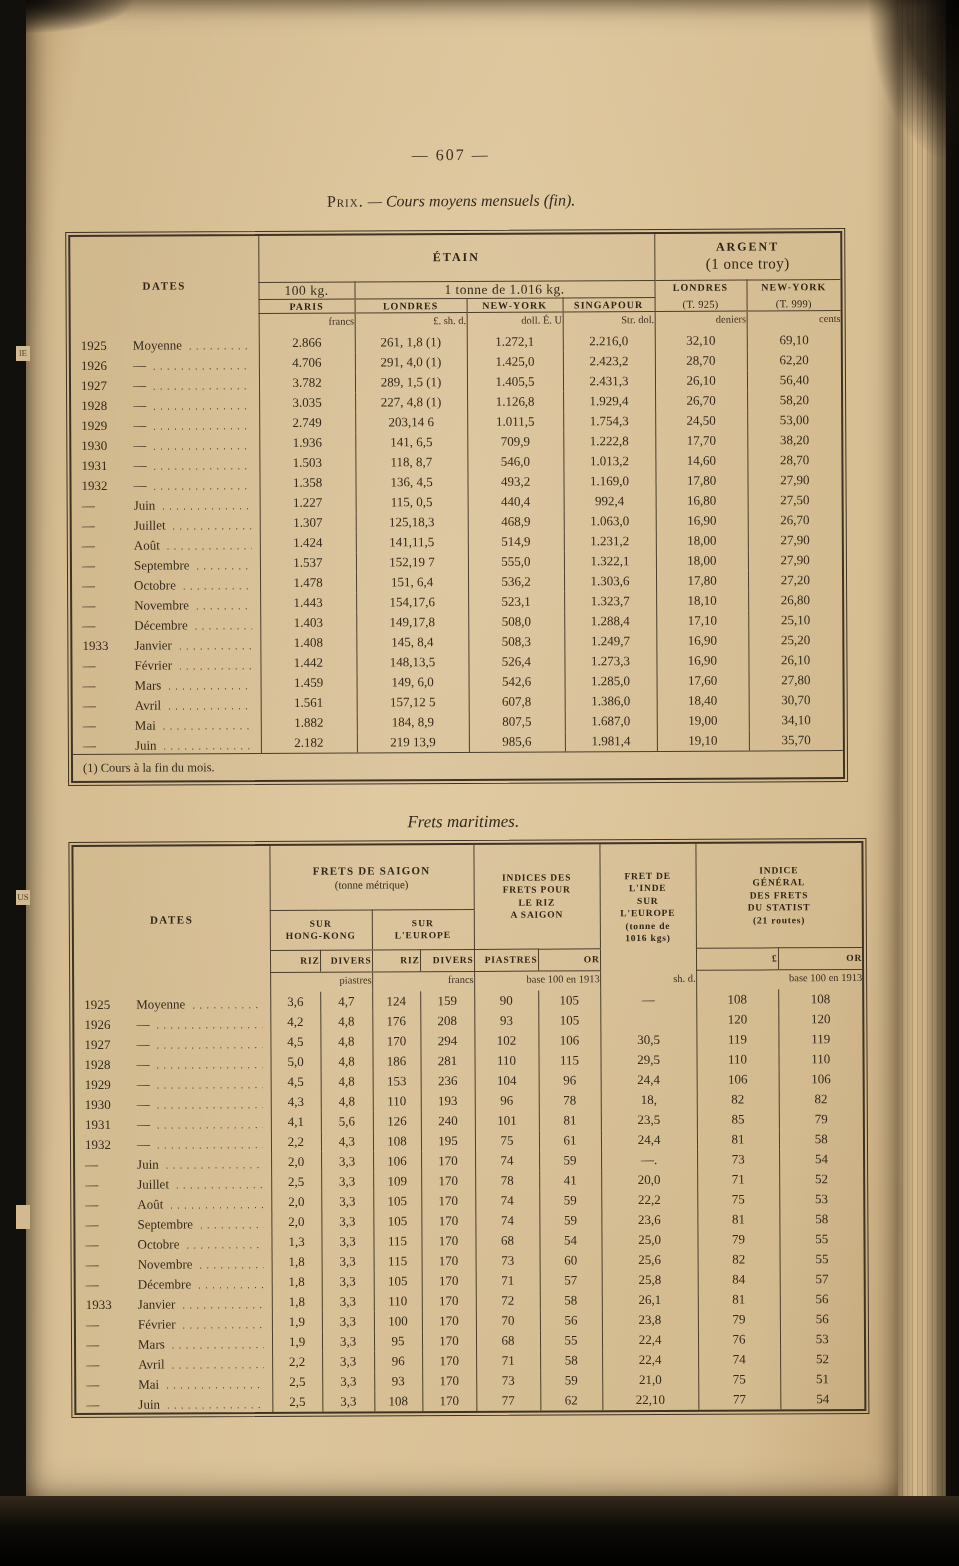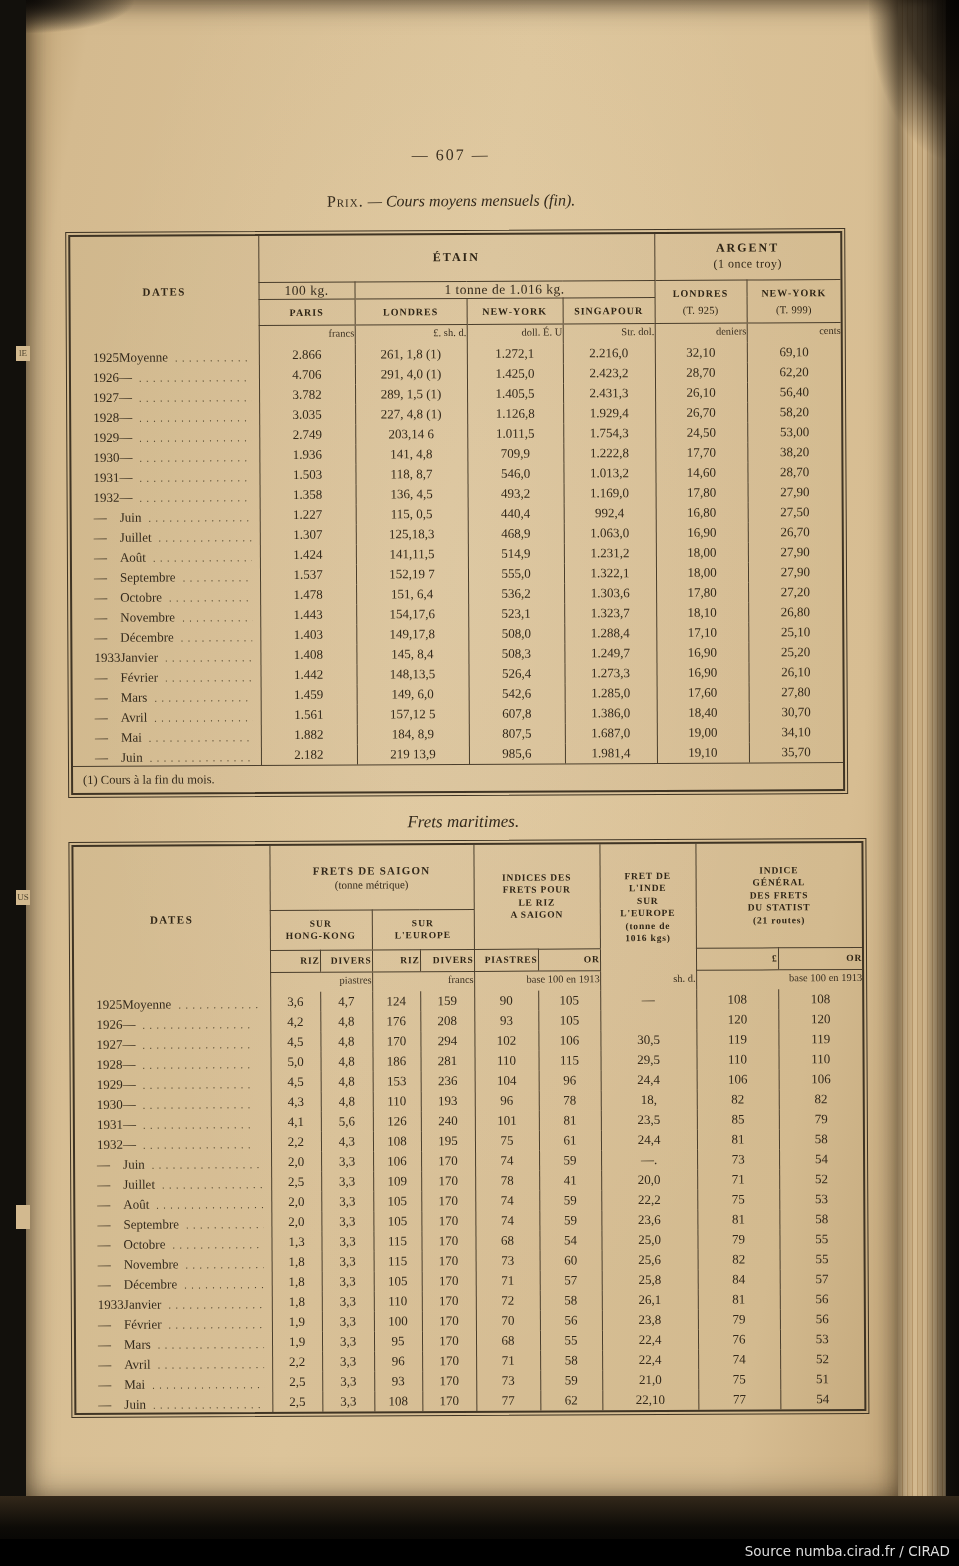--- a/index.html
+++ b/index.html
@@ -53,41 +53,41 @@
   table { border-collapse:collapse; table-layout:fixed; }
   th, td { border-left:1px solid #4a3e2c; font-weight:normal; vertical-align:middle;
     overflow:hidden; white-space:nowrap; }
   .nb { border-left:none !important; }
   .bb { border-bottom:1px solid #4a3e2c; }
 
   .t1 { width:770px; } .t2 { width:788px; }
 
   .hdates { font-size:11px; letter-spacing:1.5px; font-weight:bold; text-align:center; color:#2f2516;}
   .h1 { font-size:12px; letter-spacing:2px; font-weight:bold; text-align:center; height:46px; color:#2f2516;}
-  .h1 .sub { font-size:12px; letter-spacing:.5px; font-weight:normal; margin-top:1px;}
+  .h1 .sub { font-size:15px; letter-spacing:.5px; font-weight:normal; margin-top:1px;}
   .h2 { font-size:10px; letter-spacing:1px; font-weight:bold; text-align:center; height:30px; color:#2f2516;}
   .h2 .sub { font-size:10.5px; font-weight:normal; letter-spacing:.3px; margin-top:6px;}
   .h2t { font-size:13.5px; letter-spacing:.5px; font-weight:normal; text-align:center; }
-  .h3 { font-size:10px; letter-spacing:1px; font-weight:bold; text-align:center; height:26px; color:#2f2516;}
+  .h3 { font-size:10px; letter-spacing:1px; font-weight:bold; text-align:center; height:14px; color:#2f2516;}
   tr.units td { font-size:10.5px; text-align:right; height:20px; color:#3a2f20; padding-bottom:3px;}
 
   
   .hA { height:64px; text-align:center; }
   .hA .l1 { font-size:11px; font-weight:bold; letter-spacing:1.2px; }
   .hA .l2 { font-size:11px; margin-top:2px; }
   .hmulti { font-size:9.5px; font-weight:bold; letter-spacing:.8px; text-align:center; line-height:12.5px; color:#2f2516;}
   .hB { height:40px; text-align:center; font-size:9.5px; font-weight:bold; letter-spacing:1px; line-height:12px; color:#2f2516;}
   .hC { height:22px; text-align:right; font-size:9.5px; font-weight:bold; letter-spacing:.8px; color:#2f2516;}
 
   
   .t1 tbody td { height:18px; } .t2 tbody td { height:17px; }
   td.cnum { text-align:center; font-size:13px; color:#33291b; }
   td.cdate { border-left:none; }
   .dwrap { display:flex; align-items:baseline; height:100%; padding-top:2px; }
-  .yr { width:48px; padding-left:22px; font-size:13px; flex:0 0 auto; }
+  .yr { width:62px; padding-left:10px; font-size:13px; flex:0 0 auto; }
   .mo { font-size:13px; flex:0 0 auto; }
   .dots { flex:1 1 auto; overflow:hidden; margin:0 8px 0 7px; max-width:112px; }
   .dots::before { content:". . . . . . . . . . . . . . . . . ."; font-size:10px;
     letter-spacing:1px; color:#55482f; }
 
   .footnote { border-top:1px solid #4a3e2c; font-size:12.5px; padding:6px 0 5px 10px; color:#342a1c; }
 </style>
 </head>
 <body>
 
@@ -232,21 +232,21 @@
                 </tr>
                 <tr>
                   <td class="cdate">
                     <div class="dwrap">
                       <span class="yr">1930</span>
                       <span class="mo">—</span>
                       <span class="dots"></span>
                     </div>
                   </td>
                   <td class="cnum">1.936</td>
-                  <td class="cnum">141, 4,8</td>
+                  <td class="cnum">141, 6,5</td>
                   <td class="cnum">709,9</td>
                   <td class="cnum">1.222,8</td>
                   <td class="cnum">17,70</td>
                   <td class="cnum">38,20</td>
                 </tr>
                 <tr>
                   <td class="cdate">
                     <div class="dwrap">
                       <span class="yr">1931</span>
                       <span class="mo">—</span>
@@ -938,16 +938,13 @@
   </div>
 
   <div class="corner-tl" style="left:26px; top:0; position:absolute; z-index:3;"></div>
   <div class="blob-tr"></div>
 
   <div class="frag" style="top:346px;">lE</div>
   <div class="frag" style="top:890px;">US</div>
   <div class="frag" style="top:1205px; height:24px;"></div>
 
   <div class="below"></div>
-  <div class="source-bar">
-    <span>Source numba.cirad.fr / CIRAD</span>
-  </div>
 </div>
 
 </body></html>

